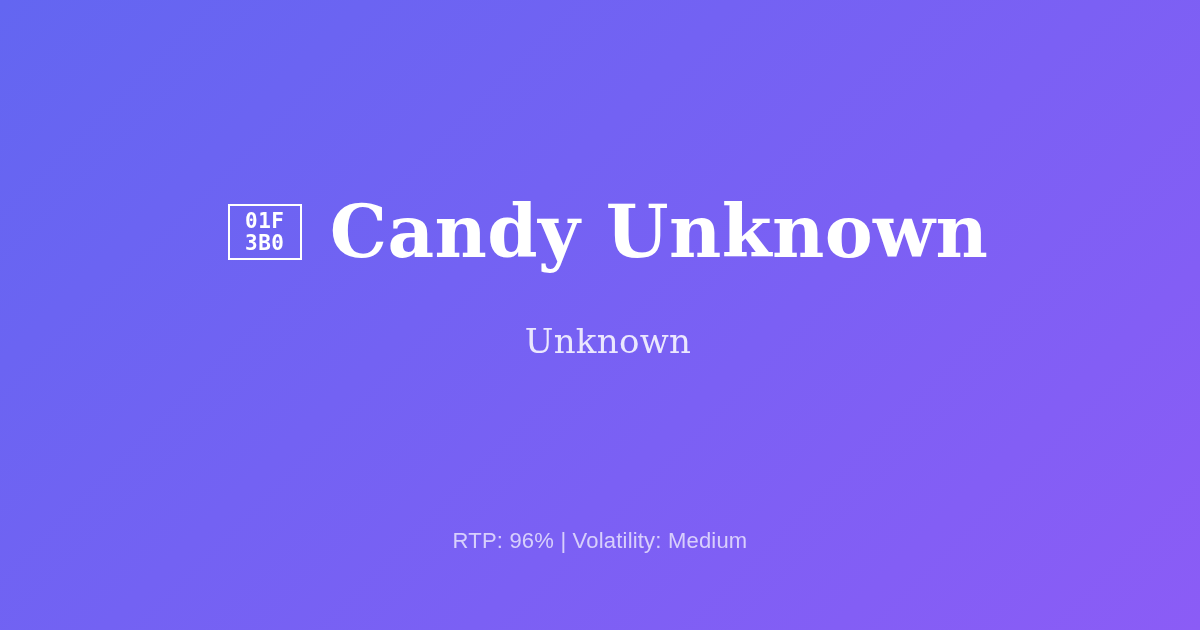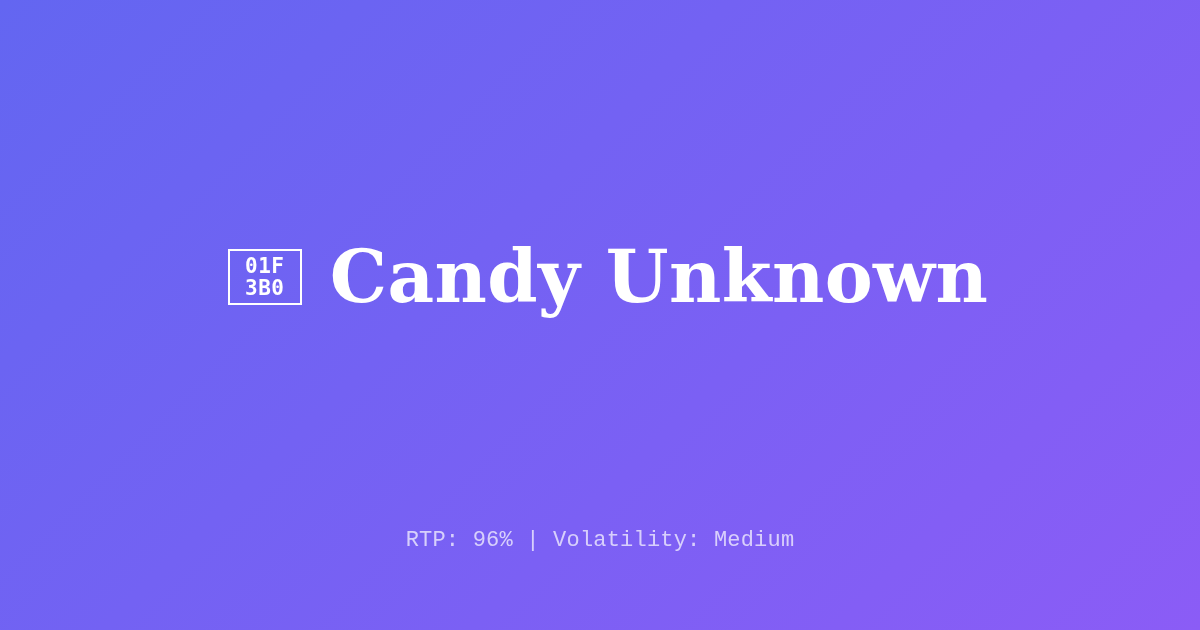--- a/index.html
+++ b/index.html
@@ -108,21 +108,21 @@
     text-align: center;
   }
 
   
   .meta {
     position: absolute;
     left: 0;
     right: 0;
     top: 530px;
     text-align: center;
-    font-family: Liberation Mono, monospace;
+    font-family: Liberation Sans, sans-serif;
     font-size: 22px;
     font-weight: 400;
     color: rgba(255, 255, 255, 0.70);
     letter-spacing: 0.2px;
     line-height: 1;
   }
 </style>
 </head>
 <body>
 
@@ -136,20 +136,21 @@
 
         <span class="tofu">
           <span class="tofu-row">01F</span>
           <span class="tofu-row">3B0</span>
         </span>
 
         <span class="game-title">Candy Unknown</span>
 
       </div>
 
+      <div class="provider">Unknown</div>
 
     </div>
 
   </div>
 
   <div class="meta">RTP: 96% | Volatility: Medium</div>
 
 </div>
 
 </body></html>

